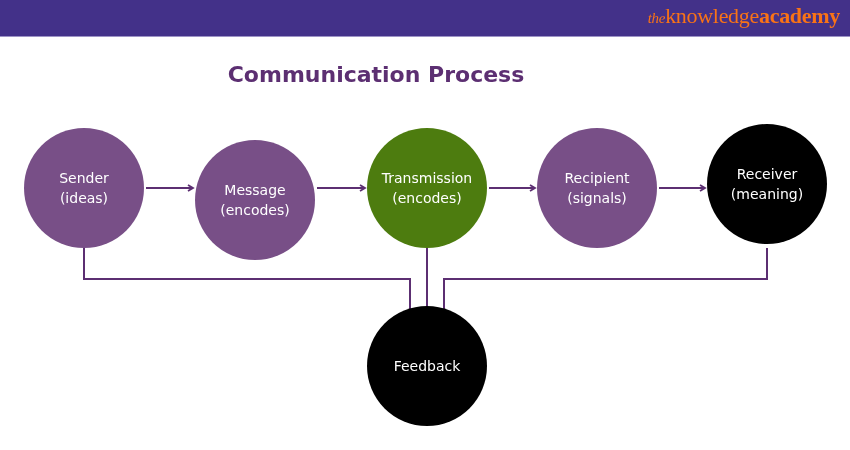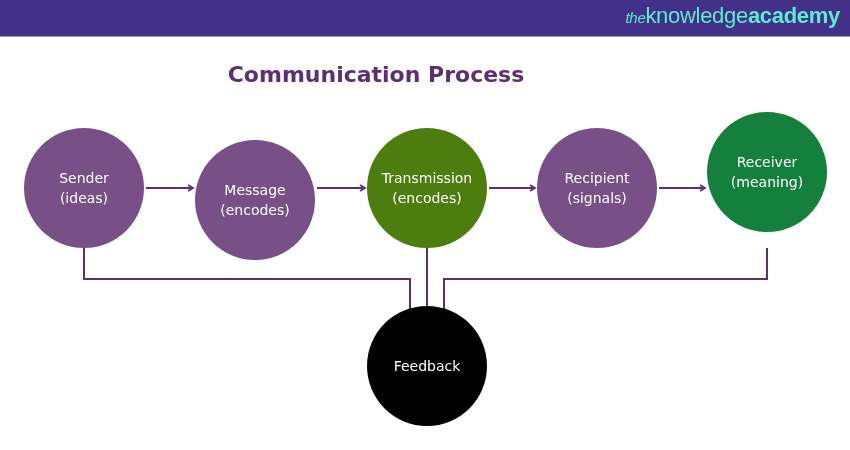--- a/index.html
+++ b/index.html
@@ -8,22 +8,22 @@
       background: #ffffff;
       font-family: "DejaVu Sans", "Liberation Sans", sans-serif;
     }
     .header {
       position: absolute; left: 0; top: 0; width: 850px; height: 36px;
       background: #433189;
       border-bottom: 1px solid #9d93c6;
     }
     .logo {
       position: absolute; right: 10px; top: 3px;
-      color: #5eead4;
-      font-family: Liberation Sans, sans-serif;
+      color: #f97316;
+      font-family: Liberation Serif, serif;
       font-size: 22px; letter-spacing: -0.3px; white-space: nowrap;
     }
     .logo .the { font-style: italic; font-size: 15px; }
     .logo .academy { font-weight: bold; }
     .title {
       position: absolute; left: 0; top: 62px; width: 752px; text-align: center;
       color: #5c2f72; font-size: 22px; font-weight: bold;
     }
     svg.diagram { position: absolute; left: 0; top: 0; }
     .node {
@@ -81,21 +81,21 @@
         <span class="label">Transmission</span>
         <span class="sub">(encodes)</span>
       </div>
     </div>
     <div class="node" style="left: 537px; top: 128px; background: rgb(120, 79, 135);">
       <div>
         <span class="label">Recipient</span>
         <span class="sub">(signals)</span>
       </div>
     </div>
-    <div class="node" style="left: 707px; top: 112px; background: #15803d;">
+    <div class="node" style="left: 707px; top: 124px; background: #000000;">
       <div>
         <span class="label">Receiver</span>
         <span class="sub">(meaning)</span>
       </div>
     </div>
     <div class="node" style="left: 367px; top: 306px; background: #000000;">
       <div>
         <span class="label">Feedback</span>
       </div>
     </div>

